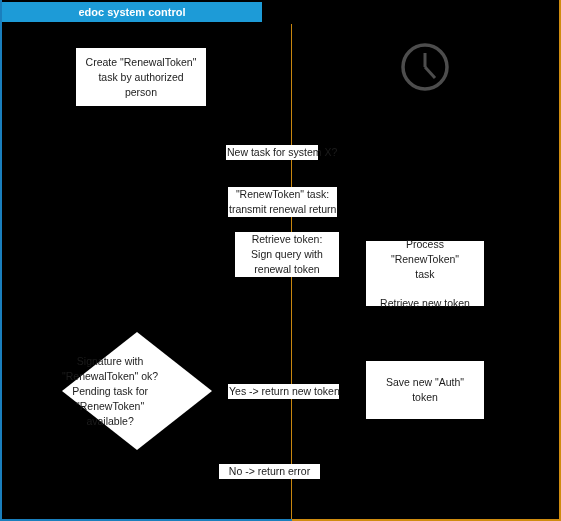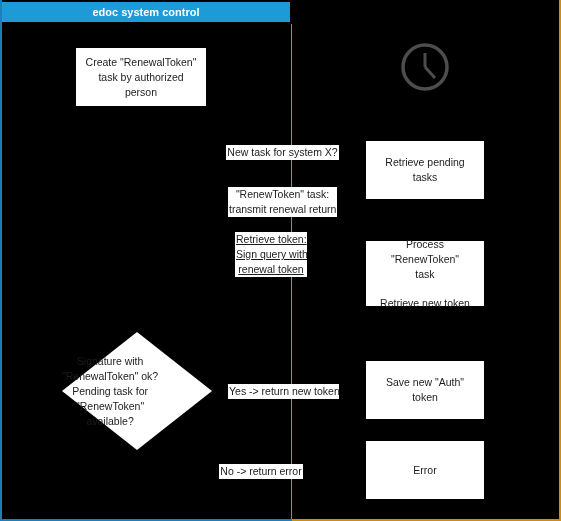--- a/index.html
+++ b/index.html
@@ -33,21 +33,21 @@
     height: 20px;
     line-height: 20px;
     text-align: center;
     font-size: 11px;
     font-weight: bold;
     color: #ffffff;
     box-sizing: border-box;
   }
   #lane-left {
     left: 2px;
-    width: 288px;
+    width: 260px;
     background: #1d9bd7;
   }
   #lane-right {
     left: 292px;
     width: 267px;
     background: #eda210;
     color: #1a1a1a;
     font-weight: normal;
     font-size: 11px;
   }
@@ -159,37 +159,32 @@
   </div>
 
   <div class="node-box" id="node-create-renewal-token" style="left:76px; top:48px; width:130px; height:58px;">
     <span class="stack">
       <span>Create "RenewalToken"</span><br>
       <span>task by authorized person</span>
     </span>
   </div>
 
 
-  <div class="node-box" id="node-retrieve-pending-tasks" style="left:366px; top:141px; width:118px; height:58px;">
-    <span class="stack">
-      <span>Retrieve pending tasks</span>
-    </span>
-  </div>
-
-  <div class="flow-label" id="label-new-task" style="left:226px; top:145px; width:113px; height:15px;">
+
+  <div class="flow-label" id="label-new-task" style="left:226px; top:145px; width:92px; height:15px;">
     <span>New task for system X?</span>
   </div>
 
   <div class="flow-label" id="label-renew-token-task" style="left:228px; top:187px; width:109px; height:30px; line-height:15px;">
     <span>"RenewToken" task:</span><br>
     <span>transmit renewal return</span>
   </div>
 
 
-  <div class="flow-label" id="label-retrieve-token" style="left:235px; top:232px; width:72px; height:45px; line-height:15px;text-decoration:underline;">
+  <div class="flow-label" id="label-retrieve-token" style="left:235px; top:232px; width:104px; height:45px; line-height:15px;">
     <span>Retrieve token:</span><br>
     <span>Sign query with</span><br>
     <span>renewal token</span>
   </div>
 
   <div class="node-box" id="node-process-renew-token" style="left:366px; top:241px; width:118px; height:65px;">
     <span class="stack">
       <span>Process "RenewToken"</span><br>
       <span>task</span>
       <span class="gap"></span>
@@ -213,23 +208,18 @@
   <div class="flow-label" id="label-yes-branch" style="left:228px; top:384px; width:111px; height:15px;">
     <span>Yes -&gt; return new token</span>
   </div>
 
   <div class="node-box" id="node-save-auth-token" style="left:366px; top:361px; width:118px; height:58px;">
     <span class="stack">
       <span>Save new "Auth" token</span>
     </span>
   </div>
 
-  <div class="flow-label" id="label-no-branch" style="left:219px; top:464px; width:84px; height:15px;">
+  <div class="flow-label" id="label-no-branch" style="left:219px; top:464px; width:101px; height:15px;">
     <span>No -&gt; return error</span>
   </div>
 
-  <div class="node-box" id="node-error" style="left:366px; top:441px; width:118px; height:58px;">
-    <span class="stack">
-      <span>Error</span>
-    </span>
-  </div>
 
 </div>
 
 </body></html>

